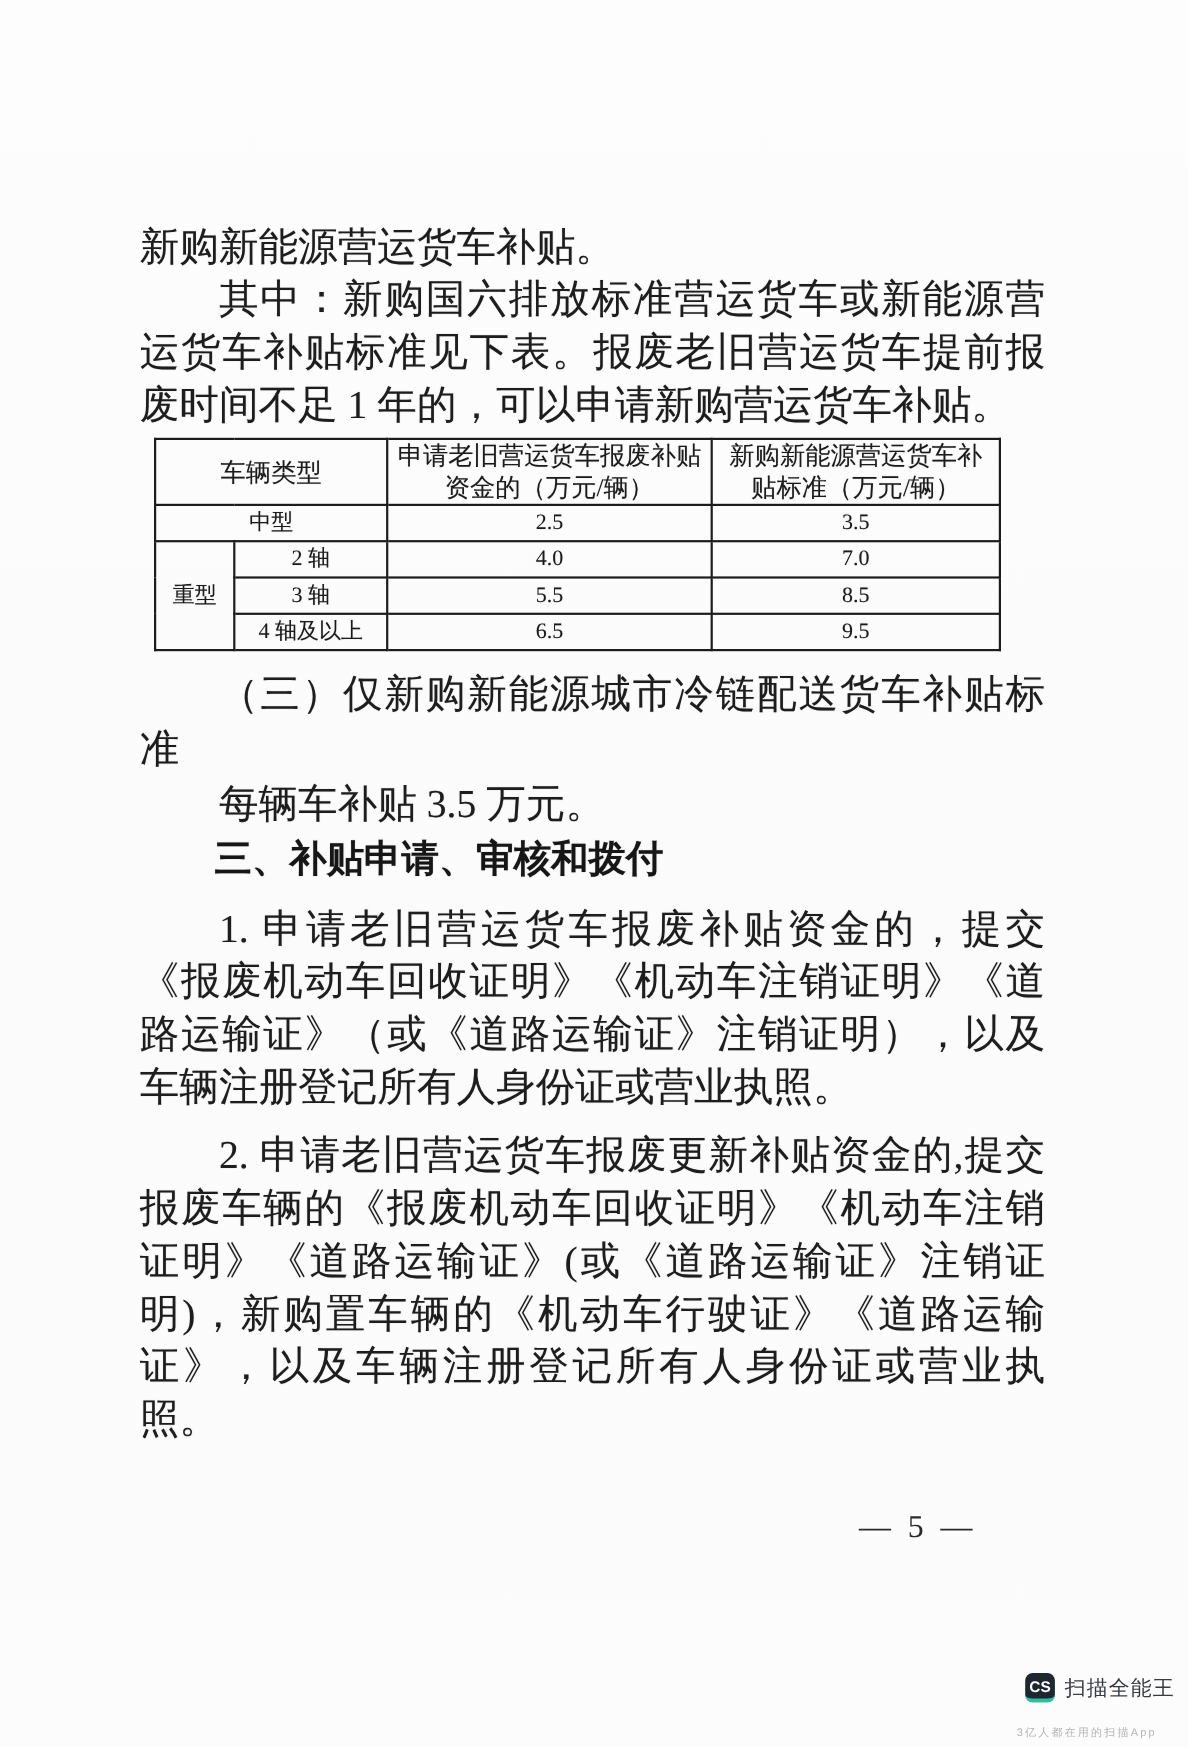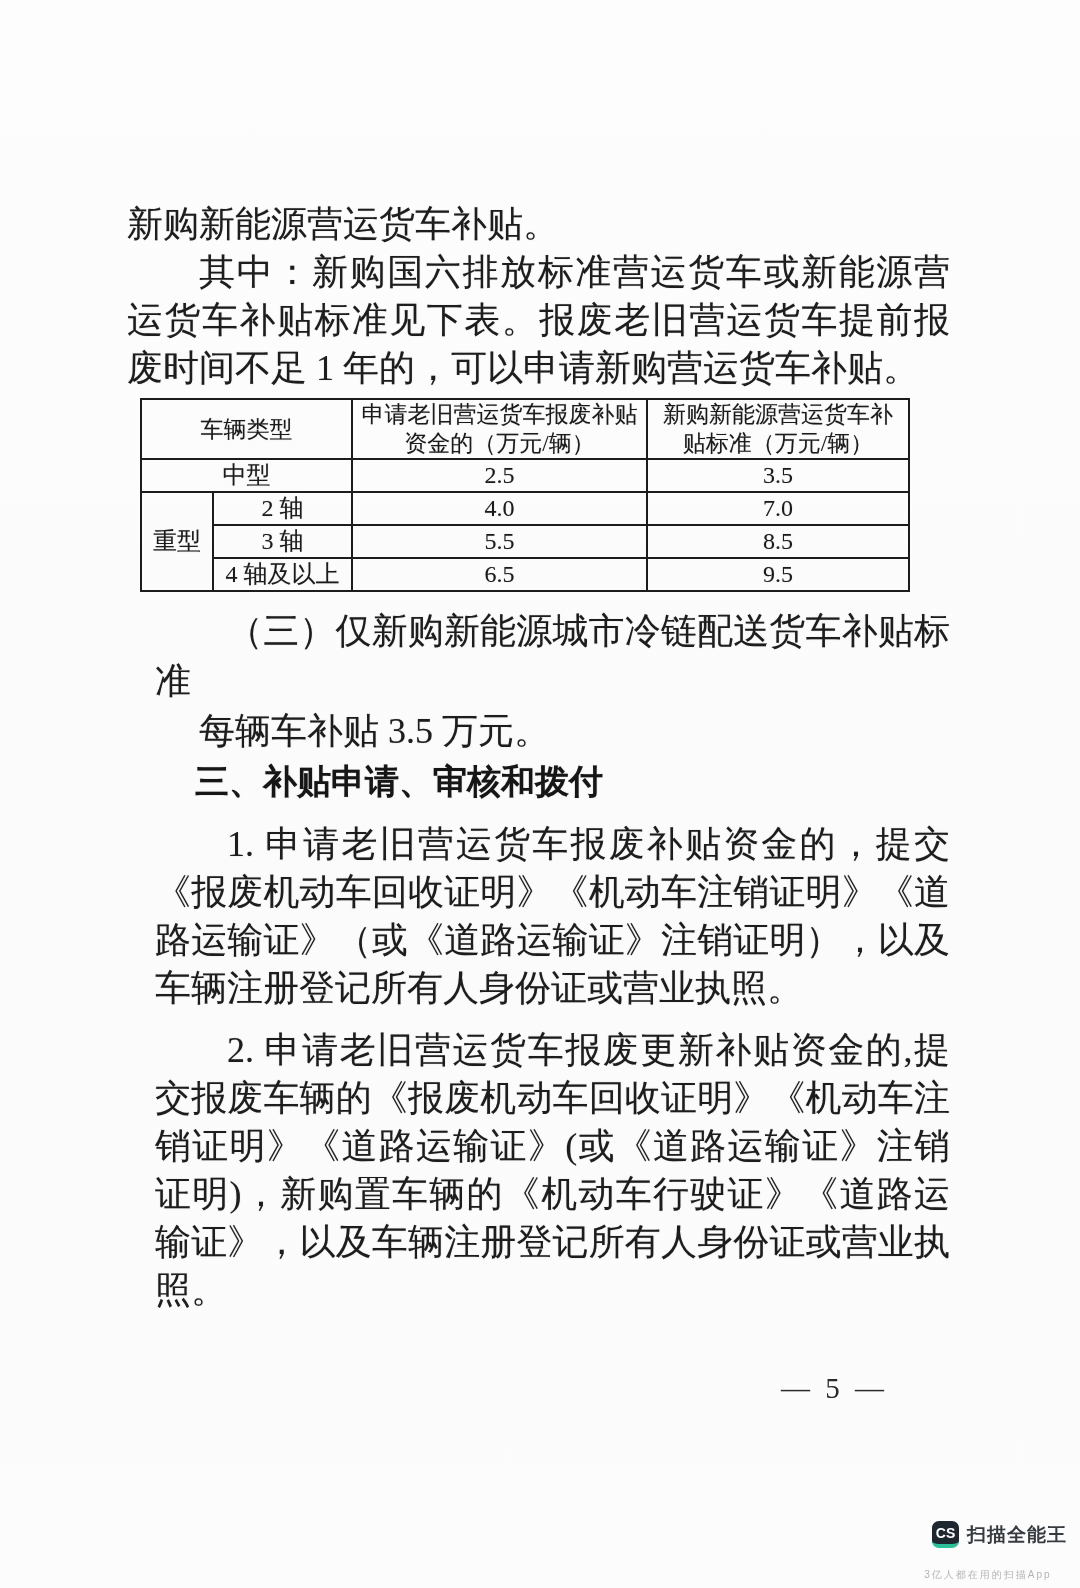--- a/index.html
+++ b/index.html
@@ -24,21 +24,21 @@
   }
   .para {
     font-size: 36px;
     line-height: 48px;
     text-align: justify;
     color: #1d1d1d;
     text-shadow: 0 0 1px rgba(30,30,30,0.35);
   }
   .indent { text-indent: 2em; }
   .line { line-height: 50px; }
-  .gap-top { margin-top: 14px; margin-left: 28px; }
+  .gap-top { margin-top: 14px; }
   .gap-top-sm { margin-top: 8px; }
   .heading-bold {
     font-family: "Liberation Sans", "DejaVu Sans", sans-serif;
     font-weight: 700;
     font-size: 34px;
     text-indent: 2em;
     line-height: 50px;
     color: #161616;
     text-shadow: 0 0 1px rgba(20,20,20,0.4);
   }
@@ -57,21 +57,21 @@
     color: #1b1b1b;
     text-shadow: 0 0 1px rgba(30,30,30,0.3);
   }
   .subsidy-table th {
     font-size: 23px;
     line-height: 29px;
     height: 57px;
     padding: 0 6px;
   }
   .subsidy-table td {
-    font-size: 24px;
+    font-size: 20px;
     height: 31px;
     line-height: 31px;
     padding: 0 2px;
   }
   .page-number {
     position: absolute;
     top: 1372px;
     right: 192px;
     font-size: 29px;
     letter-spacing: 4px;
@@ -80,42 +80,42 @@
   .scanner-watermark {
     position: absolute;
     right: 12px;
     bottom: 6px;
     width: 160px;
   }
   .cs-row {
     display: flex;
     align-items: center;
     gap: 8px;
-    justify-content: flex-start;
+    justify-content: space-between;
     padding-left: 24px;
   }
   .cs-icon {
     width: 27px;
     height: 27px;
     border-radius: 7px;
     background: #1e2630;
     border-bottom: 4px solid #2bbf9a;
     display: flex;
     align-items: center;
     justify-content: center;
     font-family: "Liberation Sans", sans-serif;
     font-weight: 700;
     font-size: 14px;
     color: #ffffff;
     flex: 0 0 auto;
   }
   .cs-brand {
     font-family: "Liberation Sans", "DejaVu Sans", sans-serif;
     font-size: 19px;
-    font-weight: 700;
+    font-weight: 400;
     color: #363b40;
     letter-spacing: 1px;
     white-space: nowrap;
   }
   .cs-tagline {
     margin-top: 20px;
     font-family: "Liberation Sans", "DejaVu Sans", sans-serif;
     font-size: 10px;
     color: #b4b4b4;
     letter-spacing: 2px;

